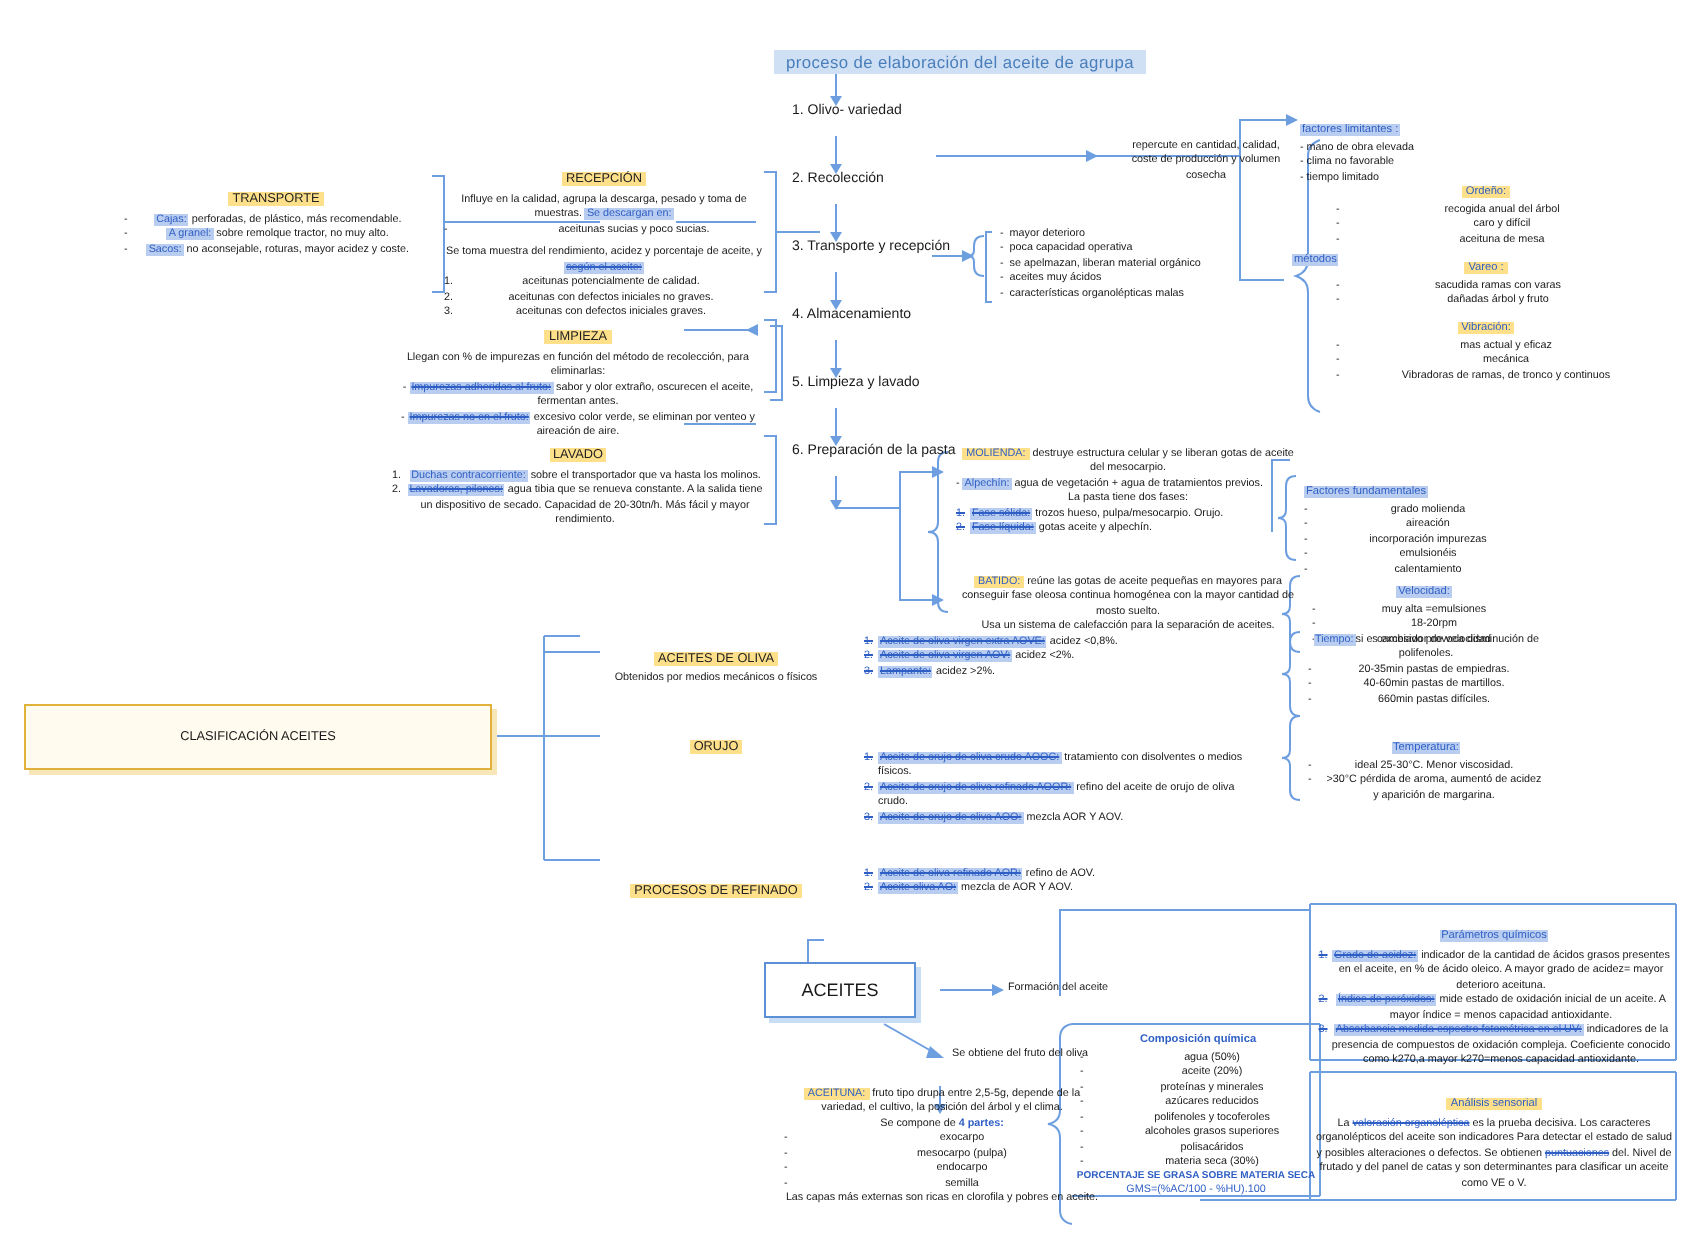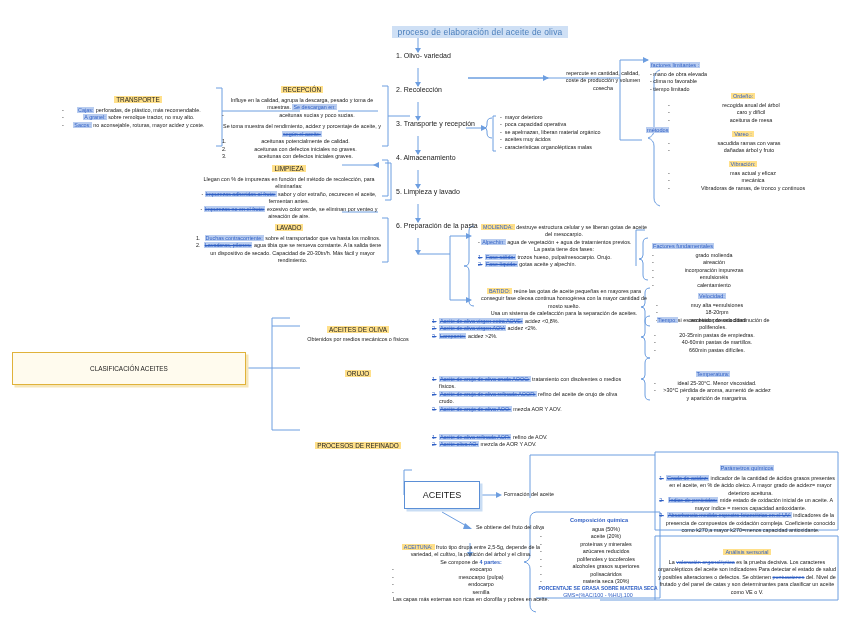--- a/index.html
+++ b/index.html
@@ -135,21 +135,21 @@
     <path d="M655 530 L838 530"></path>
 
     <path d="M655 536 L838 536"></path>
     <path d="M838 536 L838 600"></path>
     <path d="M655 536 L655 600"></path>
     <path d="M600 600 L838 600"></path>
   </g>
 </svg>
 
 <div class="node" style="left:385px;top:21px;width:190px;text-align:center;">
-  <span class="ttl-main">proceso de elaboración del aceite de oliva</span>
+  <span class="ttl-main">proceso de elaboración del aceite de agrupa</span>
 </div>
 
 <div class="node step" style="left:396px;top:52px;">1.  Olivo- variedad</div>
 <div class="node step" style="left:396px;top:86px;">2.  Recolección</div>
 <div class="node step" style="left:396px;top:120px;">3.  Transporte y recepción</div>
 <div class="node step" style="left:396px;top:154px;">4.  Almacenamiento</div>
 <div class="node step" style="left:396px;top:188px;">5.  Limpieza y lavado</div>
 <div class="node step" style="left:396px;top:222px;">6.  Preparación de la pasta</div>
 
 <div class="node tx ctr" style="left:548px;top:70px;width:110px;white-space:pre-line;">repercute en cantidad, calidad,
@@ -453,21 +453,21 @@
   <div style="display:flex;">
         <span class="num bl-u">1.</span>
         <span style="flex:1;"><span class="hl-b bl-u">Aceite de oliva refinado AOR:</span><span> refino de AOV.</span></span>
       </div>
   <div style="display:flex;">
         <span class="num bl-u">2.</span>
         <span style="flex:1;"><span class="hl-b bl-u">Aceite oliva AO:</span><span> mezcla de AOR Y AOV.</span></span>
       </div>
 </div>
 
-<div class="node box box-sh" style="left:404px;top:481px;width:76px;height:28px;">
+<div class="node box box-sh" style="left:382px;top:481px;width:76px;height:28px;">
   <span>ACEITES</span>
 </div>
 <div class="node tx" style="left:504px;top:491px;">Formación del aceite</div>
 <div class="node tx" style="left:476px;top:524px;">Se obtiene del fruto del oliva</div>
 
 <div class="node tx ctr" style="left:392px;top:544px;width:158px;">
   <div><span class="hl-y" style="color:#2f5fc4;">ACEITUNA:</span><span> fruto tipo drupa entre 2,5-5g, depende de la variedad, el cultivo, la posición del árbol y el clima.</span></div>
   <div><span>Se compone de </span><span class="bl-b">4 partes:</span></div>
   <div style="display:flex;">
         <span style="width:20px;text-align:left;">-</span>

